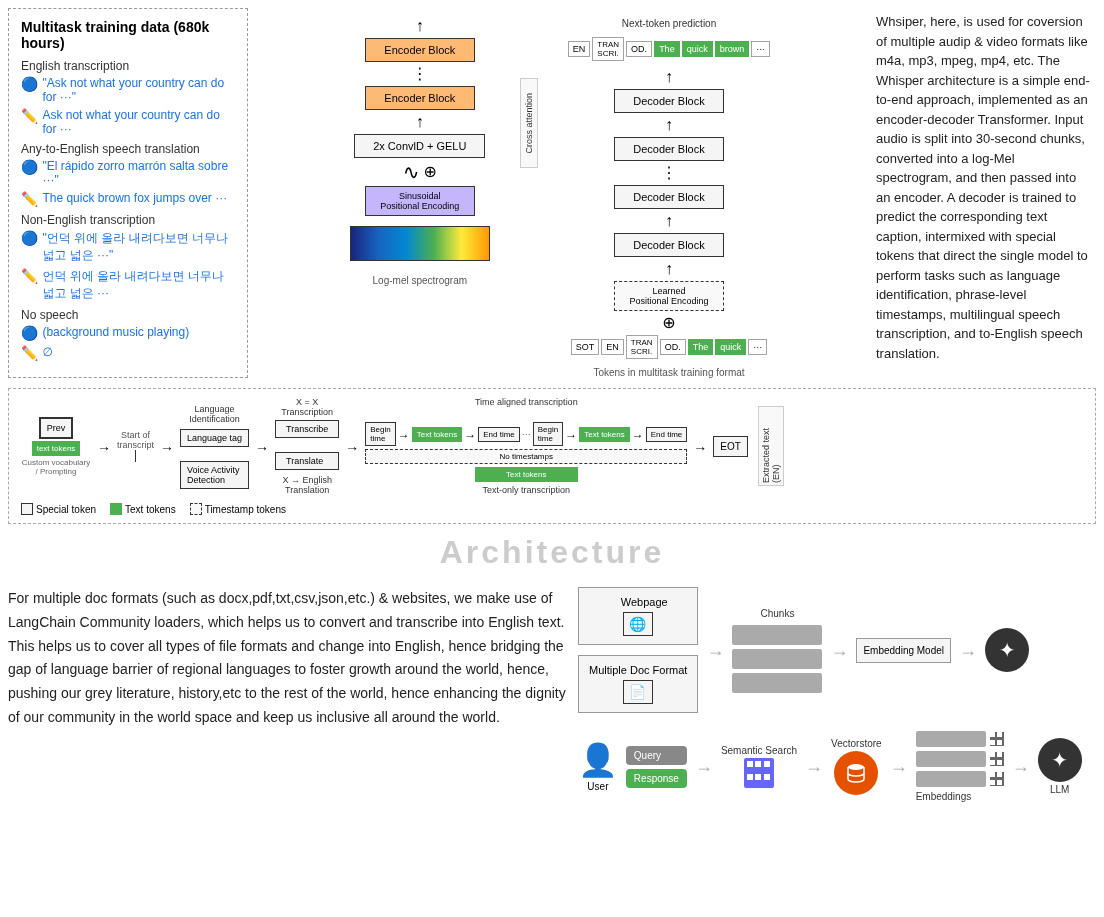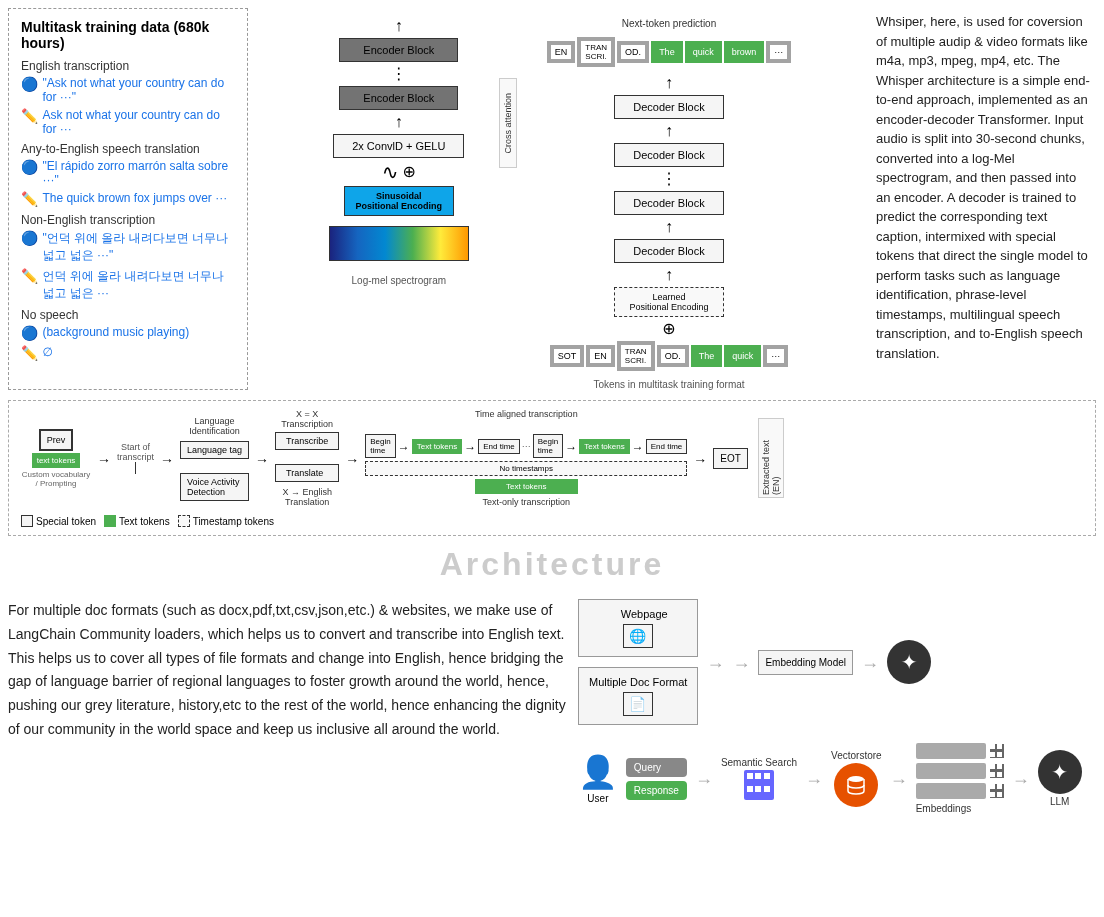--- a/index.html
+++ b/index.html
@@ -66,23 +66,23 @@
     
     .center-panel {
       flex: 1;
       padding: 8px;
       display: flex;
       flex-direction: column;
     }
 
     .encoder-block {
       border: 1px solid #333;
-      padding: 5px 23px;
+      padding: 5px 14px;
       font-size: 11px;
-      background: #737373;
+      background: #fdba74;
       min-width: 110px;
       text-align: center;
     }
 
     .decoder-block {
       border: 1px solid #333;
       padding: 5px 18px;
       font-size: 11px;
       background: #f5f5f5;
       min-width: 110px;
@@ -98,21 +98,21 @@
       text-align: center;
     }
 
     .token-row {
       display: flex;
       gap: 2px;
       align-items: center;
     }
 
     .token-box {
-      border: 4px solid #a3a3a3;
+      border: 1px solid #a3a3a3;
       padding: 2px 4px;
       font-size: 9px;
       background: #fff;
     }
 
     .token-box.green {
       background: #4caf50;
       color: #fff;
       border-color: #4caf50;
     }
@@ -196,23 +196,22 @@
     .arrow-down {
       font-size: 16px;
       line-height: 1;
     }
 
     .pos-encoding {
       border: 1px solid #333;
       padding: 4px 4px;
       font-size: 9px;
       text-align: center;
-      background: #0ea5e9;
+      background: #c4b5fd;
       min-width: 110px;
-      font-weight: bold;
     }
 
     .learned-pos {
       border: 1px dashed #333;
       padding: 4px 8px;
       font-size: 9px;
       text-align: center;
       background: #f9f9f9;
       min-width: 110px;
     }
@@ -403,21 +402,21 @@
 
       <span style="font-size:14px;">→</span>
 
       <div style="border:1px solid #333; padding:4px 6px; font-size:10px; background:#f5f5f5;">EOT</div>
 
       <div style="display:flex; flex-direction:column; justify-content:center; height:80px; margin-left:4px;">
         <div style="writing-mode:vertical-rl; transform:rotate(180deg); font-size:9px; color:#333; border:1px solid #ccc; padding:2px; background:#f9f9f9;">Extracted text (EN)</div>
       </div>
     </div>
 
-    <div style="display:flex; gap:8px; align-items:flex-start; font-size:10px; margin-top:8px;">
+    <div style="display:flex; gap:14px; align-items:flex-start; font-size:10px; margin-top:8px;">
       <div style="display:flex; align-items:center; gap:3px;">
         <div style="width:12px; height:12px; border:1px solid #333; background:#f5f5f5;"></div>
         <span>Special token</span>
       </div>
       <div style="display:flex; align-items:center; gap:3px;">
         <div style="width:12px; height:12px; border:1px solid #4caf50; background:#4caf50;"></div>
         <span>Text tokens</span>
       </div>
       <div style="display:flex; align-items:center; gap:3px;">
         <div style="width:12px; height:12px; border:1px dashed #333; background:#f9f9f9;"></div>
@@ -444,20 +443,26 @@
             <div style="border:1px solid #333; width:30px; height:24px; display:flex; align-items:center; justify-content:center; font-size:14px;">🌐</div>
           </div>
           <div style="border:1px solid #999; padding:8px 10px; font-size:11px; background:#f5f5f5; min-width:80px; text-align:center; display:flex; flex-direction:column; align-items:center; gap:4px;">
             <div style="font-size:11px;">Multiple Doc Format</div>
             <div style="border:1px solid #333; width:30px; height:24px; display:flex; align-items:center; justify-content:center; font-size:14px;">📄</div>
           </div>
         </div>
 
         <span style="font-size:18px; color:#aaa;">→</span>
 
+        <div style="display:flex; flex-direction:column; align-items:center; gap:4px;">
+          <div style="font-size:10px; color:#333; margin-bottom:2px;">Chunks</div>
+          <div style="background:#aaa; width:90px; height:20px; border-radius:2px;"></div>
+          <div style="background:#aaa; width:90px; height:20px; border-radius:2px;"></div>
+          <div style="background:#aaa; width:90px; height:20px; border-radius:2px;"></div>
+        </div>
 
         <span style="font-size:18px; color:#aaa;">→</span>
 
         <div style="border:1px solid #999; padding:6px; font-size:10px; text-align:center; background:#f5f5f5;">
           <div>Embedding Model</div>
         </div>
 
         <span style="font-size:18px; color:#aaa;">→</span>
 
         <div style="width:44px; height:44px; border-radius:50%; background:#333; display:flex; align-items:center; justify-content:center; color:#fff; font-size:20px;">✦</div>

